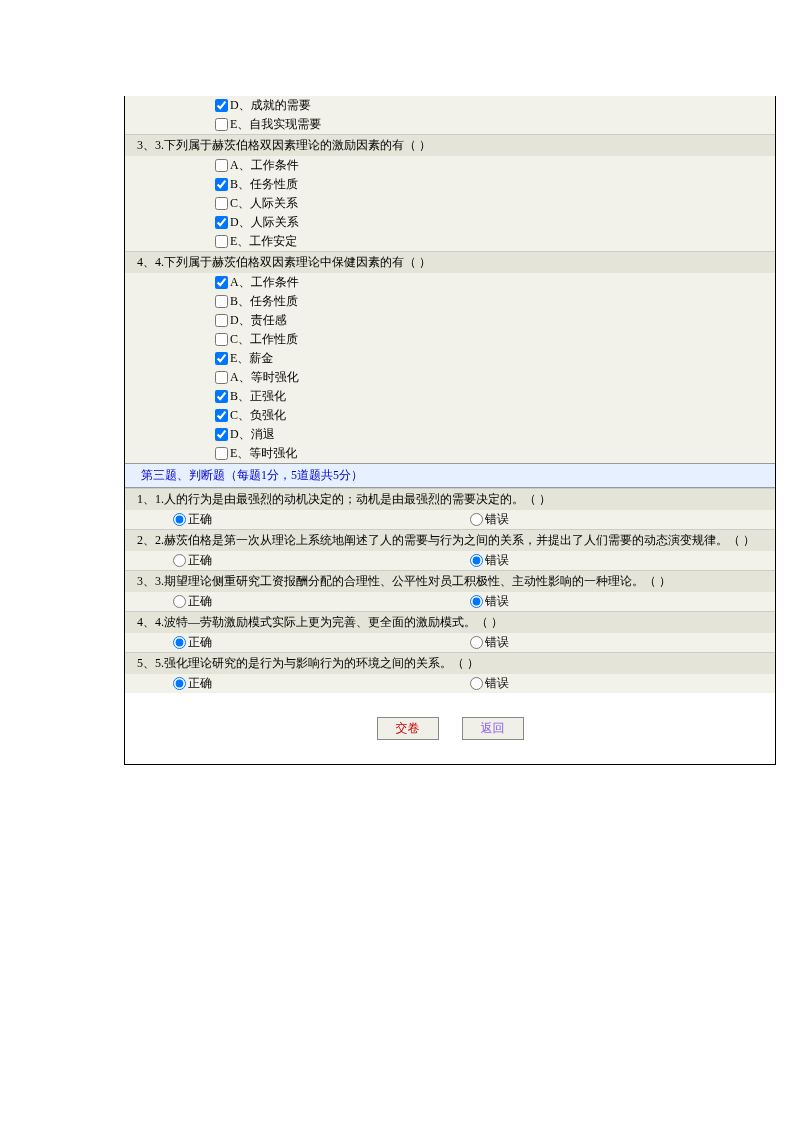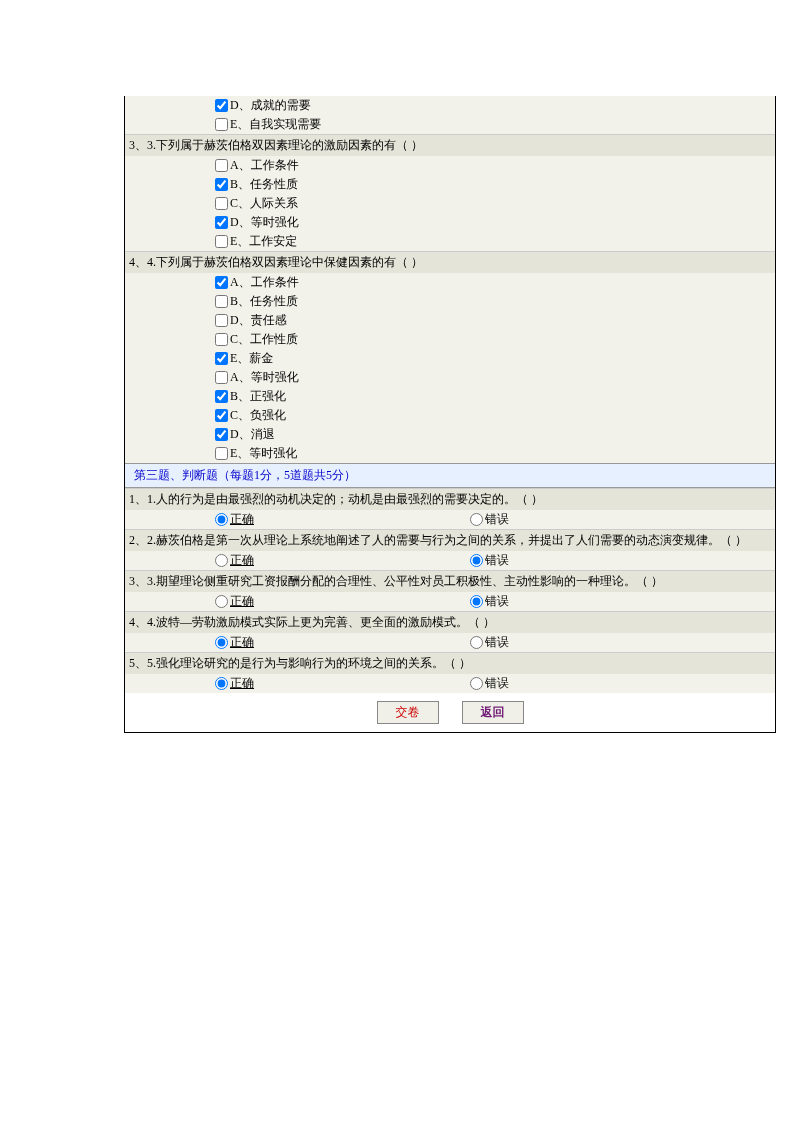--- a/index.html
+++ b/index.html
@@ -1,29 +1,29 @@
 <!DOCTYPE html>
 <html><head>
 <meta charset="utf-8">
 <style>
 * { box-sizing: border-box; margin: 0; padding: 0; }
 body { font-family: SimSun, "宋体", serif; font-size: 12px; background: #fff; }
 .container { width: 652px; margin-left: 124px; margin-top: 96px; border-left: 1px solid #000; border-right: 1px solid #000; border-bottom: 1px solid #000; background: #f2f2ea; }
-.question-row { background: #e4e4d8; padding: 2px 4px; border-top: 1px solid #ccc; }
+.question-row { background: #e4e4d8; padding: 2px 12px; border-top: 1px solid #ccc; }
 .option-row { padding: 1px 4px 1px 90px; display: flex; align-items: center; }
 .option-row input[type="checkbox"] { margin-right: 2px; width: 13px; height: 13px; }
-.section-header { background: #e6f0ff; color: #0000cc; padding: 3px 9px; border-top: 1px solid #999; border-bottom: 1px solid #999; }
+.section-header { background: #e6f0ff; color: #0000cc; padding: 3px 16px; border-top: 1px solid #999; border-bottom: 1px solid #999; }
 .tf-row { display: flex; padding: 1px 0; }
-.tf-left { width: 50%; padding-left: 90px; display: flex; align-items: center; text-decoration: underline; }
+.tf-left { width: 50%; padding-left: 48px; display: flex; align-items: center; }
 .tf-right { width: 50%; padding-left: 20px; display: flex; align-items: center; }
 .tf-row input[type="radio"] { margin-right: 2px; width: 13px; height: 13px; }
 .buttons { text-align: center; padding: 8px 0; background: #fff; }
-.btn { display: inline-block; border: 1px solid #888; background: #f0f0e8; padding: 2px 18px; margin: 0 10px; font-size: 12px; font-family: inherit; cursor: pointer; }
+.btn { display: inline-block; border: 1px solid #888; background: #f0f0e8; padding: 2px 18px; margin: 16px 10px; font-size: 12px; font-family: inherit; cursor: pointer; }
 .btn-submit { color: #cc0000; }
-.btn-back { color: #701a75; font-weight: bold; }
+.btn-back { color: #8b5cf6; }
 </style>
 </head>
 <body>
 
 <div class="container">
   <div id="q2-options">
       <div class="option-row">
         <input type="checkbox" checked="" style="">
         <span>D、成就的需要</span>
       </div>
@@ -41,21 +41,21 @@
       <div class="option-row">
         <input type="checkbox" checked="" style="">
         <span>B、任务性质</span>
       </div>
       <div class="option-row">
         <input type="checkbox" style="">
         <span>C、人际关系</span>
       </div>
       <div class="option-row">
         <input type="checkbox" checked="" style="">
-        <span>D、等时强化</span>
+        <span>D、人际关系</span>
       </div>
       <div class="option-row">
         <input type="checkbox" style="">
         <span>E、工作安定</span>
       </div>
       <div class="question-row">4、4.下列属于赫茨伯格双因素理论中保健因素的有（  ）</div>
       <div class="option-row">
         <input type="checkbox" checked="" style="">
         <span>A、工作条件</span>
       </div>

